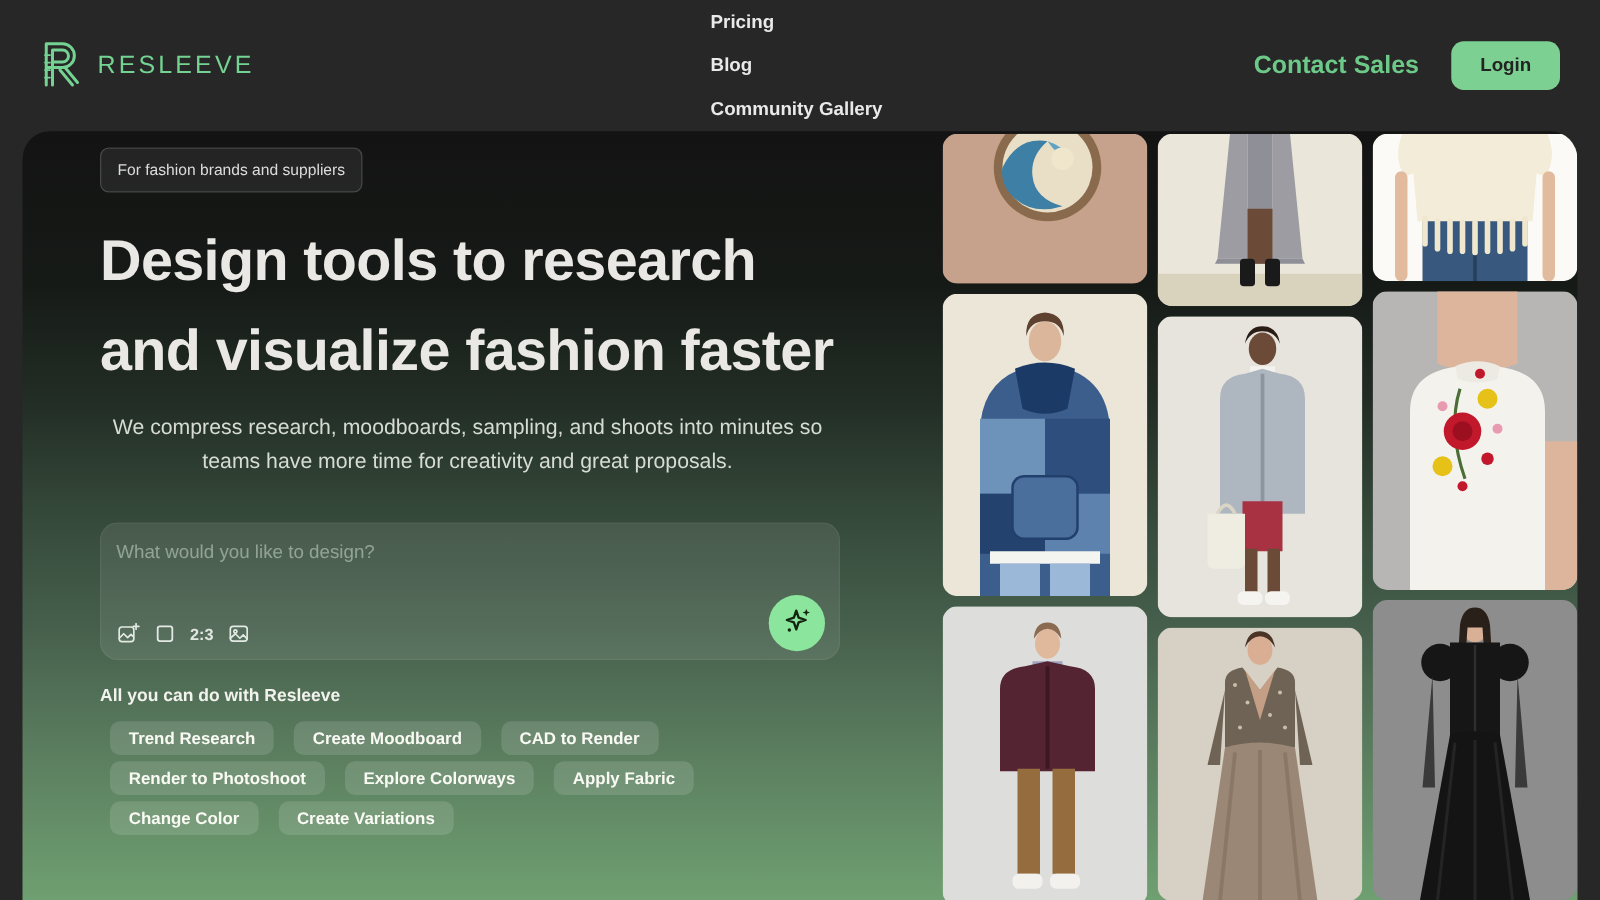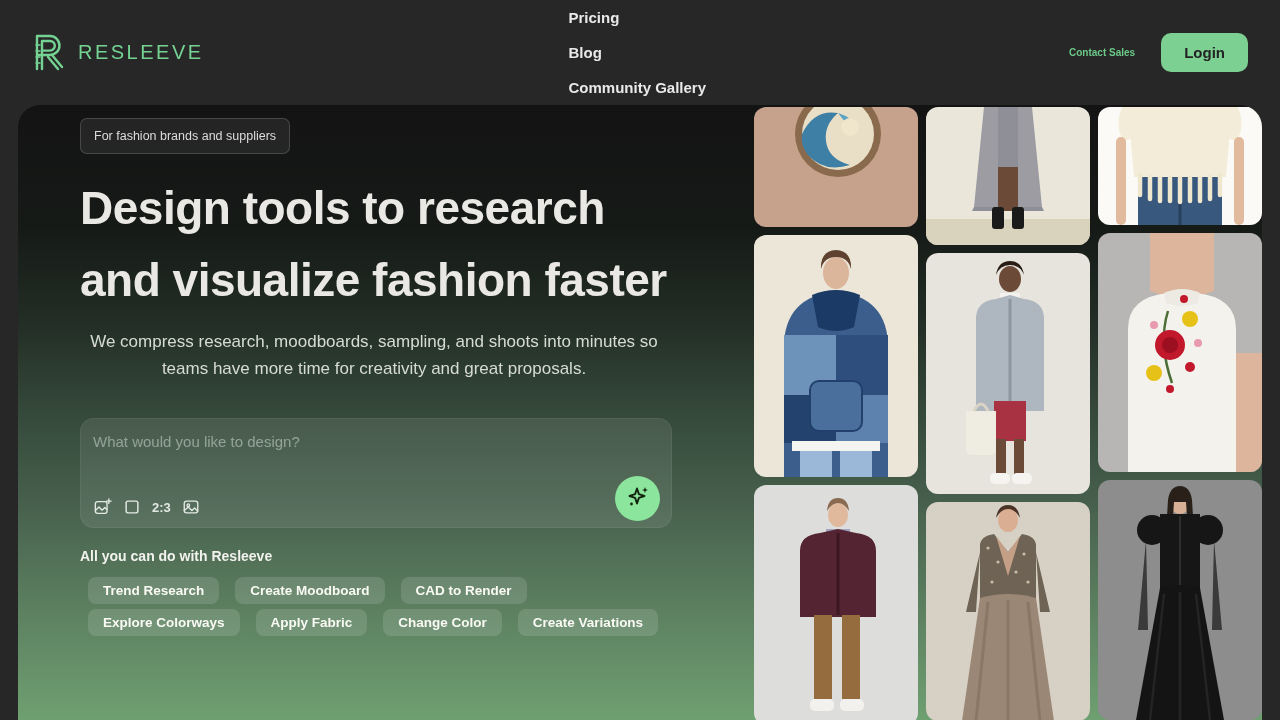--- a/index.html
+++ b/index.html
@@ -6,21 +6,21 @@
   html,body { width:1280px; height:720px; overflow:hidden; background:#272727;
     font-family:"Liberation Sans", sans-serif; }
 
   
   .nav { height:105px; display:flex; align-items:center; padding:0 32px; position:relative; }
   .logo { display:flex; align-items:center; gap:10px; }
   .logo-text { color:#74d393; font-size:20px; font-weight:normal; letter-spacing:2.5px; }
   .nav-links { position:absolute; left:50%; transform:translateX(-52%); display:flex; gap:18px;flex-direction:column; }
   .nav-link { color:#e9e9e9; font-size:15px; font-weight:bold; cursor:pointer; }
   .nav-right { margin-left:auto; display:flex; align-items:center; gap:26px; }
-  .contact-sales { color:#6cc988; font-size:10px; font-weight:bold; cursor:pointer; }
+  .contact-sales { color:#6cc988; font-size:20px; font-weight:bold; cursor:pointer; }
   .login-btn { background:#7cd092; color:#232323; font-size:15px; font-weight:bold;
     border:none; border-radius:10px; padding:11px 23px; cursor:pointer; }
 
   
   .panel { position:absolute; left:18px; top:105px; width:1244px; height:615px;
     border-radius:22px 22px 0 0; overflow:hidden;
     background:linear-gradient(180deg,#131313 0%,#161a17 20%,#222d25 35%,
       #35493a 50%,#47604d 65%,#5a7c5e 80%,#6fa071 100%); }
 
   .hero-content { position:absolute; left:62px; top:0; width:600px; }
@@ -129,20 +129,21 @@
           </svg>
         </span>
       </button>
     </div>
 
     <div class="cap-label">All you can do with Resleeve</div>
     <div class="chips">
       <span class="chip">Trend Research</span>
       <span class="chip">Create Moodboard</span>
       <span class="chip">CAD to Render</span>
+      <span class="chip">Render to Photoshoot</span>
       <span class="chip">Explore Colorways</span>
       <span class="chip">Apply Fabric</span>
       <span class="chip">Change Color</span>
       <span class="chip">Create Variations</span>
     </div>
   </div>
 
   <div class="gallery">
 
     <div class="g-col">

